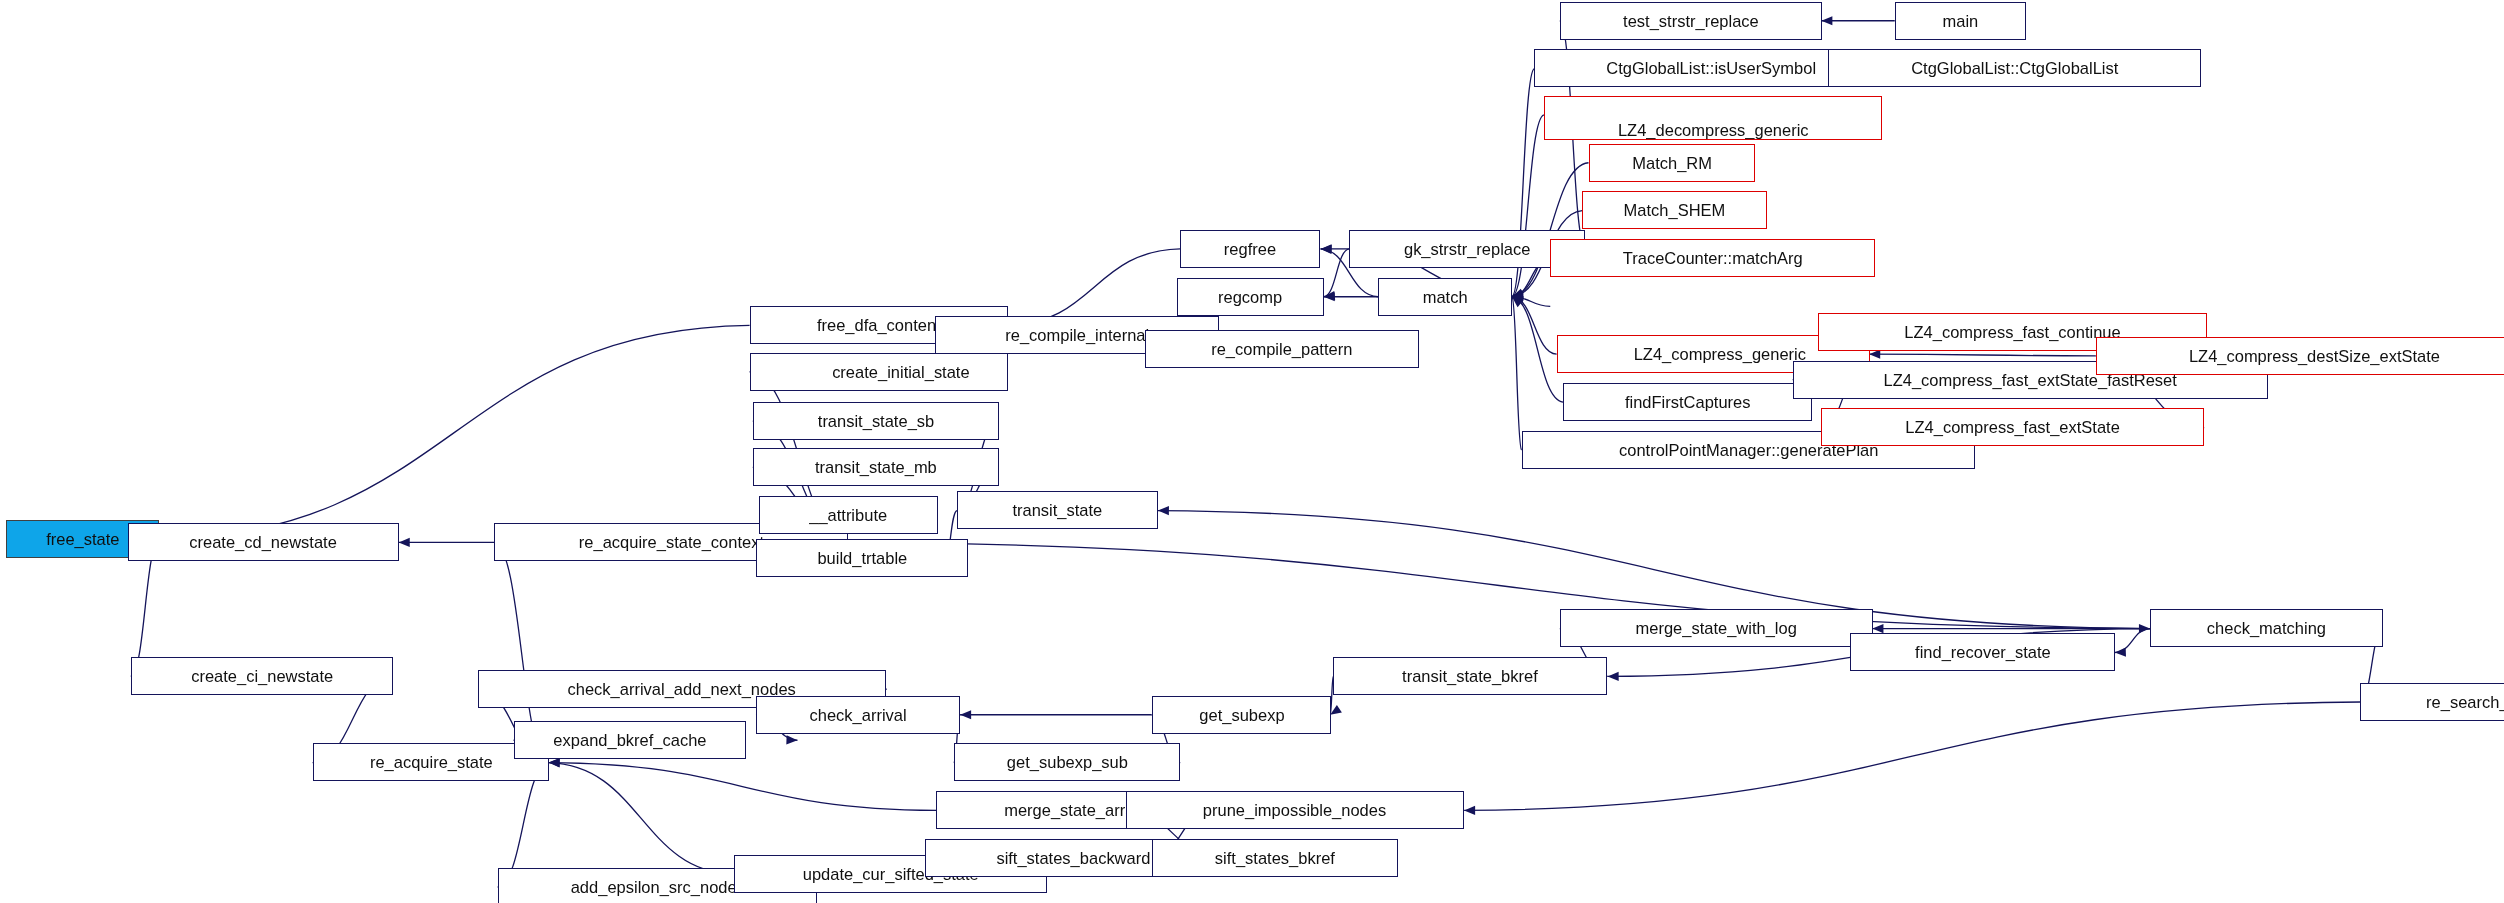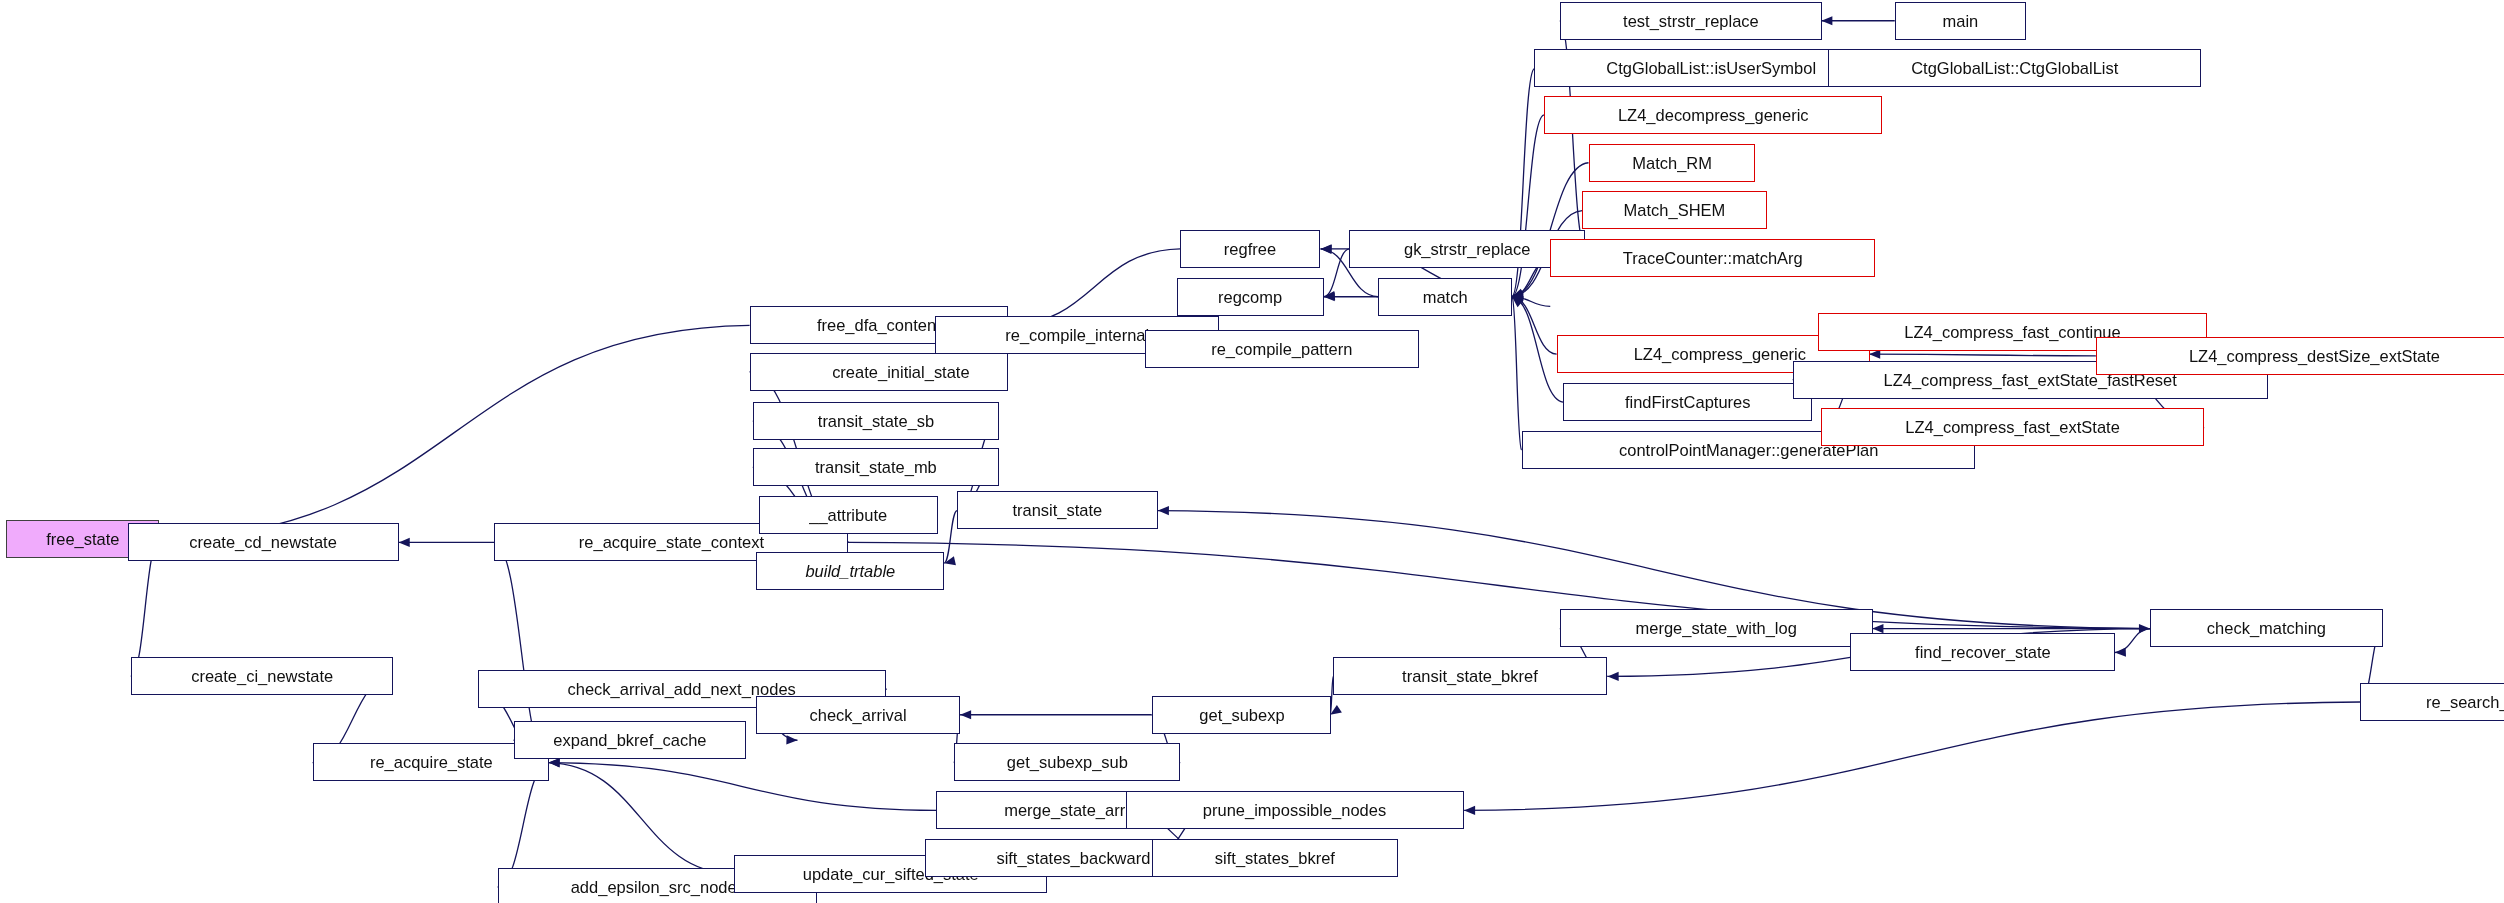--- a/index.html
+++ b/index.html
@@ -36,21 +36,21 @@
     line-height: 1;
     white-space: nowrap;
     letter-spacing: 0px;
     z-index: 5;
     cursor: pointer;
   }
   .node.red {
     border-color: #dd0000;
   }
   .node.current {
-    background: #f0abfc;
+    background: #0ea5e9;
     border-color: #404040;
     justify-content: center;
   }
   .node .label {
     padding: 0 6px;
     transform: scaleX(0.97);
   }
 </style>
 </head>
 <body>
@@ -227,21 +227,21 @@
     </div>
     <div class="node" style="left: 753px; top: 402px; width: 246px; height: 38px;">
       <span class="label">transit_state_sb</span>
     </div>
     <div class="node" style="left: 753px; top: 448px; width: 246px; height: 38px;">
       <span class="label">transit_state_mb</span>
     </div>
     <div class="node" style="left: 759px; top: 496px; width: 179px; height: 38px;">
       <span class="label">__attribute</span>
     </div>
-    <div class="node" style="left: 756px; top: 552px; width: 188px; height: 38px; font-style: italic;">
+    <div class="node" style="left: 756px; top: 539px; width: 212px; height: 38px;">
       <span class="label">build_trtable</span>
     </div>
     <div class="node" style="left: 756px; top: 696px; width: 204px; height: 38px;">
       <span class="label">check_arrival</span>
     </div>
     <div class="node" style="left: 936px; top: 791px; width: 274px; height: 38px;">
       <span class="label">merge_state_array</span>
     </div>
     <div class="node" style="left: 954px; top: 743px; width: 226px; height: 38px;">
       <span class="label">get_subexp_sub</span>
@@ -281,21 +281,21 @@
     </div>
     <div class="node" style="left: 1378px; top: 278px; width: 134px; height: 38px;">
       <span class="label">match</span>
     </div>
     <div class="node" style="left: 1560px; top: 2px; width: 262px; height: 38px;">
       <span class="label">test_strstr_replace</span>
     </div>
     <div class="node" style="left: 1534px; top: 49px; width: 354px; height: 38px;">
       <span class="label">CtgGlobalList::isUserSymbol</span>
     </div>
-    <div class="node red" style="left: 1544px; top: 96px; width: 338px; height: 38px;">
+    <div class="node red" style="left: 1544px; top: 96px; width: 338px; height: 44px; align-items: flex-end;">
       <span class="label">LZ4_decompress_generic</span>
     </div>
     <div class="node red" style="left: 1589px; top: 144px; width: 166px; height: 38px;">
       <span class="label">Match_RM</span>
     </div>
     <div class="node red" style="left: 1582px; top: 191px; width: 185px; height: 38px;">
       <span class="label">Match_SHEM</span>
     </div>
     <div class="node red" style="left: 1550px; top: 239px; width: 325px; height: 38px;">
       <span class="label">TraceCounter::matchArg</span>

